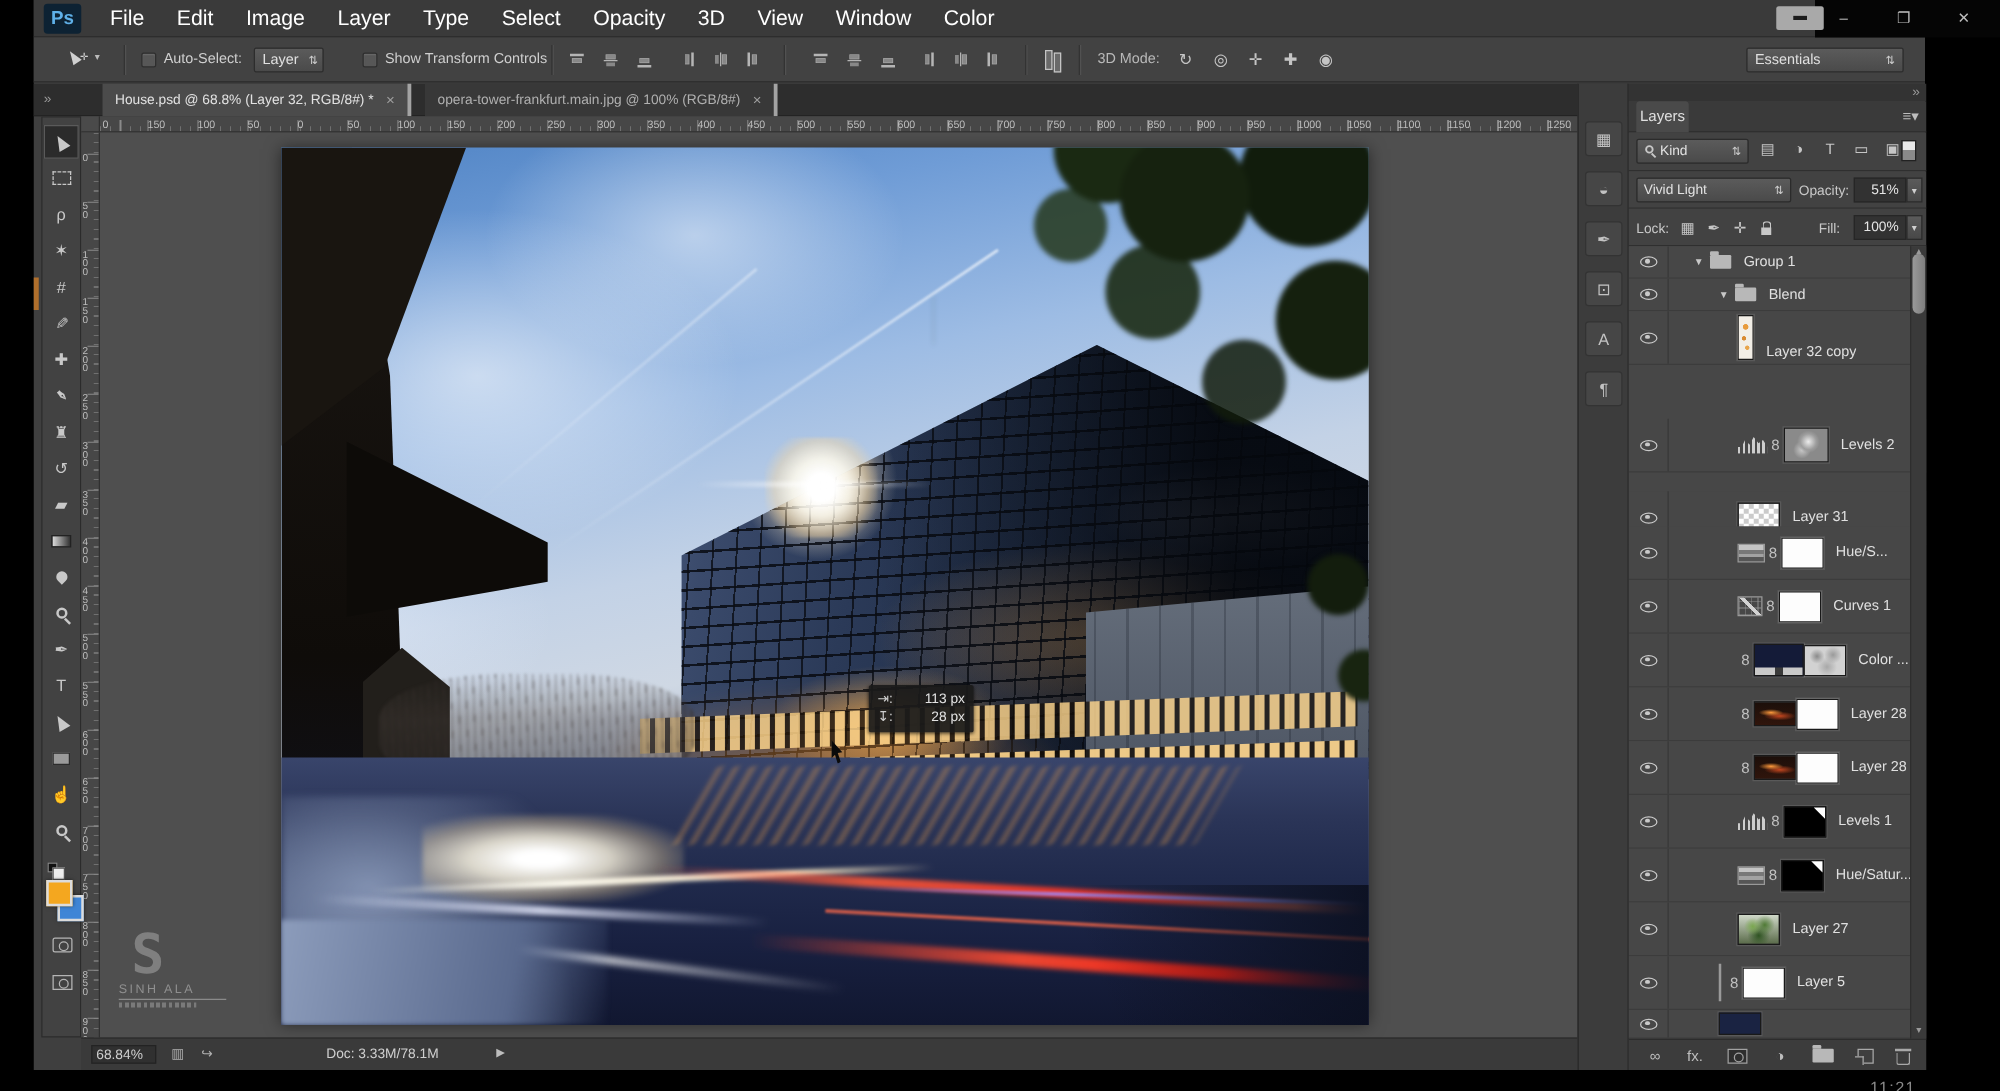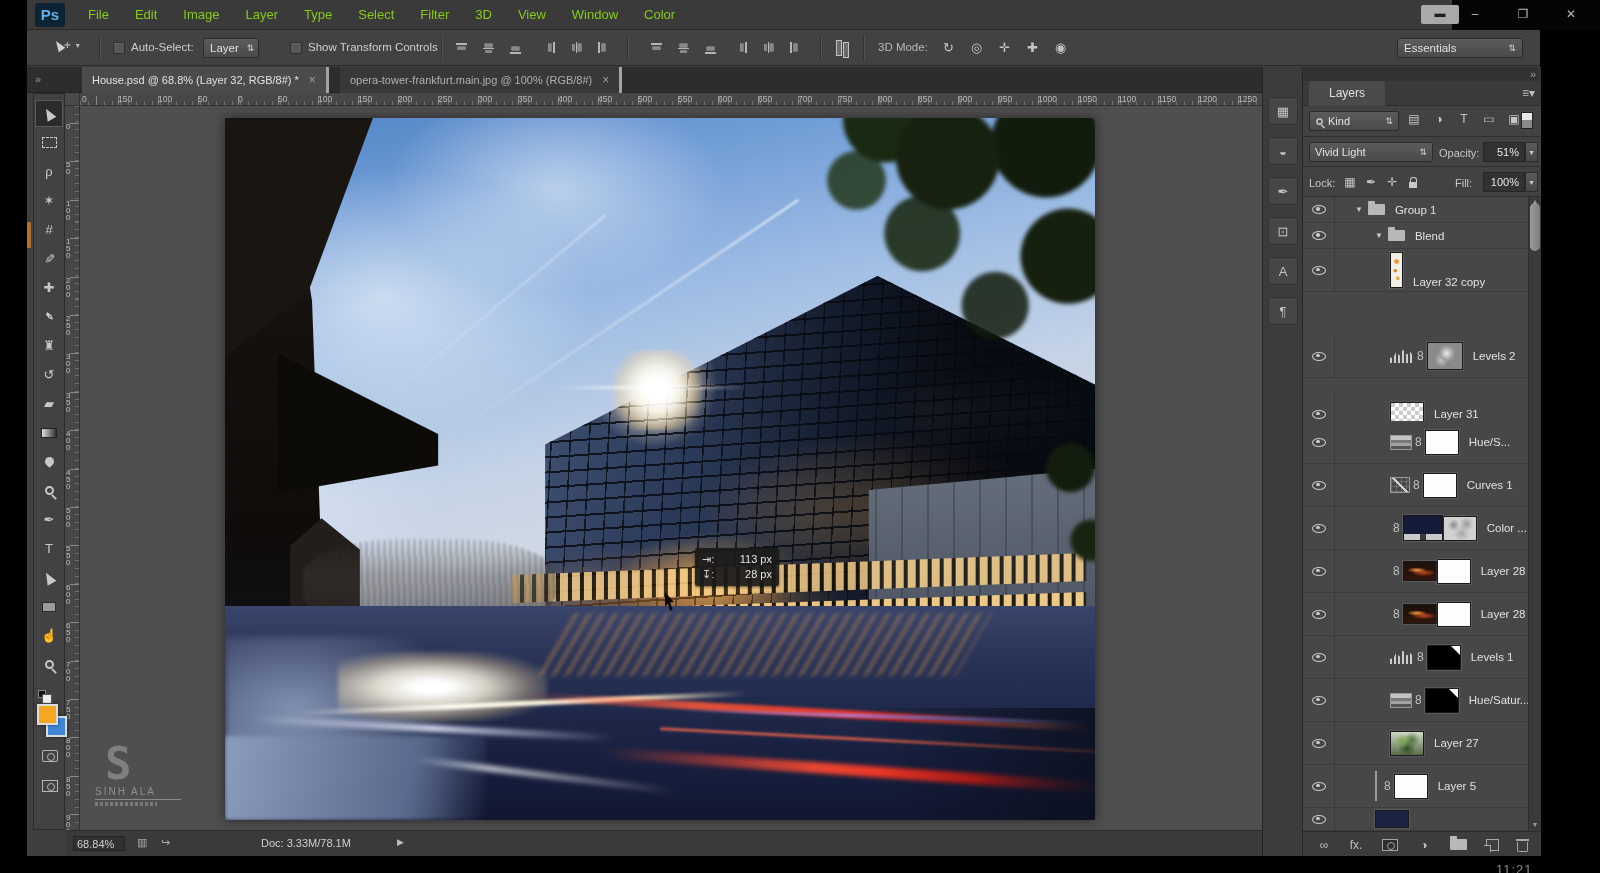--- a/index.html
+++ b/index.html
@@ -6,21 +6,21 @@
   html,body{width:1600px;height:873px;background:#000;overflow:hidden;
     font-family:"Liberation Sans",sans-serif;color:#d6d6d6;-webkit-font-smoothing:antialiased}
   .abs{position:absolute}
   
   #app{position:absolute;left:27px;top:0;width:1513px;height:856px;background:#3f3f3f}
   
   .titlebar{position:absolute;left:0;top:0;width:1513px;height:30px;background:#3a3a3a;border-bottom:1px solid #2a2a2a}
   .ps-logo{position:absolute;left:8px;top:3px;width:30px;height:24px;background:#0d2233;border-radius:3px;
     color:#5fb0e8;font-weight:bold;font-size:15px;text-align:center;line-height:24px}
   .menubar{position:absolute;left:48px;top:0;height:30px;display:flex;align-items:center}
-  .menu-item{padding:0 13px;font-size:13px;color:#84cc16;line-height:30px;cursor:default}
+  .menu-item{padding:0 13px;font-size:17px;color:#ffffff;line-height:30px;cursor:default}
   
   .winstrip{position:absolute;left:1452px;top:0;width:148px;height:30px;background:#050505;z-index:60}
   .winbtn{position:absolute;top:2px;width:30px;height:24px;color:#bdbdbd;font-size:12px;text-align:center;line-height:24px}
   .win-min-hl{position:absolute;left:1421px;top:5px;width:38px;height:19px;background:#a9a9a9;border-radius:2px;z-index:61;
     color:#1c1c1c;text-align:center;line-height:17px;font-size:11px;font-weight:bold}
   
   .optionsbar{position:absolute;left:0;top:30px;width:1513px;height:36px;background:#424242;border-bottom:1px solid #2a2a2a}
   .ob-sep{position:absolute;top:6px;width:1px;height:24px;background:#333;box-shadow:1px 0 0 #515151}
   .ob-label{position:absolute;top:11px;font-size:11.5px;color:#cfcfcf;white-space:nowrap}
   .checkbox{position:absolute;top:12px;width:12px;height:12px;background:#575757;border:1px solid #2e2e2e;box-shadow:inset 0 1px 1px #6a6a6a;border-radius:2px}
@@ -166,21 +166,21 @@
   .zoom-field{position:absolute;left:8px;top:5px;width:52px;height:15px;background:#303030;border:1px solid #232323;padding:0 3px;line-height:14px}
   .sb-ic{position:absolute;top:5px;font-size:11px;color:#b0b0b0}
   
   .dock{position:absolute;left:1235px;top:67px;width:40px;height:789px;background:#3c3c3c;border-left:1px solid #262626}
   .dock-btn{position:absolute;left:5px;width:30px;height:28px;background:#464646;border:1px solid #333;border-radius:3px;
     display:flex;align-items:center;justify-content:center;color:#c2c2c2;font-size:13px}
   
   .panel{position:absolute;left:1275px;top:67px;width:238px;height:789px;background:#424242;border-left:1px solid #262626}
   .panel-top{position:absolute;left:0;top:0;width:238px;height:14px;background:#333}
   .panel-tabrow{position:absolute;left:0;top:14px;width:238px;height:25px;background:#3a3a3a;border-bottom:1px solid #2c2c2c}
-  .panel-tab{position:absolute;left:6px;top:0;height:25px;background:#4a4a4a;padding:0 20px;font-size:12px;color:#e0e0e0;line-height:25px;border-radius:3px 3px 0 0}
+  .panel-tab{position:absolute;left:6px;top:0;height:25px;background:#4a4a4a;padding:0 3px;font-size:12px;color:#e0e0e0;line-height:25px;border-radius:3px 3px 0 0}
   .panel-menu{position:absolute;right:6px;top:5px;color:#bdbdbd;font-size:12px}
   .panel-row{position:absolute;left:0;width:238px;border-bottom:1px solid #2f2f2f;background:#424242}
   .well{position:absolute;height:20px;background:linear-gradient(#5b5b5b,#4a4a4a);border:1px solid #2b2b2b;border-radius:2px;
     display:flex;align-items:center;font-size:11px;color:#e2e2e2;padding:0 5px;justify-content:space-between}
   .valbox{position:absolute;height:20px;background:#323232;border:1px solid #262626;font-size:11px;color:#e6e6e6;
     display:flex;align-items:center;justify-content:flex-end;padding:0 5px}
   .stepbtn{position:absolute;height:20px;width:13px;background:linear-gradient(#5b5b5b,#484848);border:1px solid #2b2b2b;
     color:#cfcfcf;font-size:8px;text-align:center;line-height:19px}
   .plabel{position:absolute;font-size:11px;color:#c8c8c8}
   .ficon{position:absolute;top:3px;width:22px;height:20px;display:flex;align-items:center;justify-content:center;color:#c6c6c6;font-size:12px}
@@ -259,21 +259,21 @@
 
   <div class="titlebar">
     <div class="ps-logo">Ps</div>
     <div class="menubar" id="menubar">
         <div class="menu-item">File</div>
         <div class="menu-item">Edit</div>
         <div class="menu-item">Image</div>
         <div class="menu-item">Layer</div>
         <div class="menu-item">Type</div>
         <div class="menu-item">Select</div>
-        <div class="menu-item">Filter</div>
+        <div class="menu-item">Opacity</div>
         <div class="menu-item">3D</div>
         <div class="menu-item">View</div>
         <div class="menu-item">Window</div>
         <div class="menu-item">Color</div>
       </div>
   </div>
 
   <div class="optionsbar">
     <div class="abs" style="left:28px;top:10px;display:flex;align-items:center">
       <span class="mt-pointer"></span>
@@ -532,21 +532,21 @@
     <div class="panel-top">
       <span class="chevrons abs" style="right:6px;top:1px">»</span>
     </div>
     <div class="panel-tabrow">
       <div class="panel-tab">Layers</div>
       <div class="panel-menu">≡▾</div>
     </div>
 
     <div class="panel-row" style="top:39px;height:31px">
       <div class="well" style="left:6px;top:5px;width:90px">
-        <span style="display:flex;align-items:center;gap:4px">
+        <span style="display:flex;gap:4px">
           <span class="shape-magnifier small"></span>
           <span>Kind</span>
         </span>
         <span class="sel-arrow">⇅</span>
       </div>
       <div id="filter-icons">
           <span class="ficon" style="left: 100px;">▤</span>
           <span class="ficon" style="left: 125px;">◑</span>
           <span class="ficon" style="left: 150px;">T</span>
           <span class="ficon" style="left: 175px;">▭</span>

